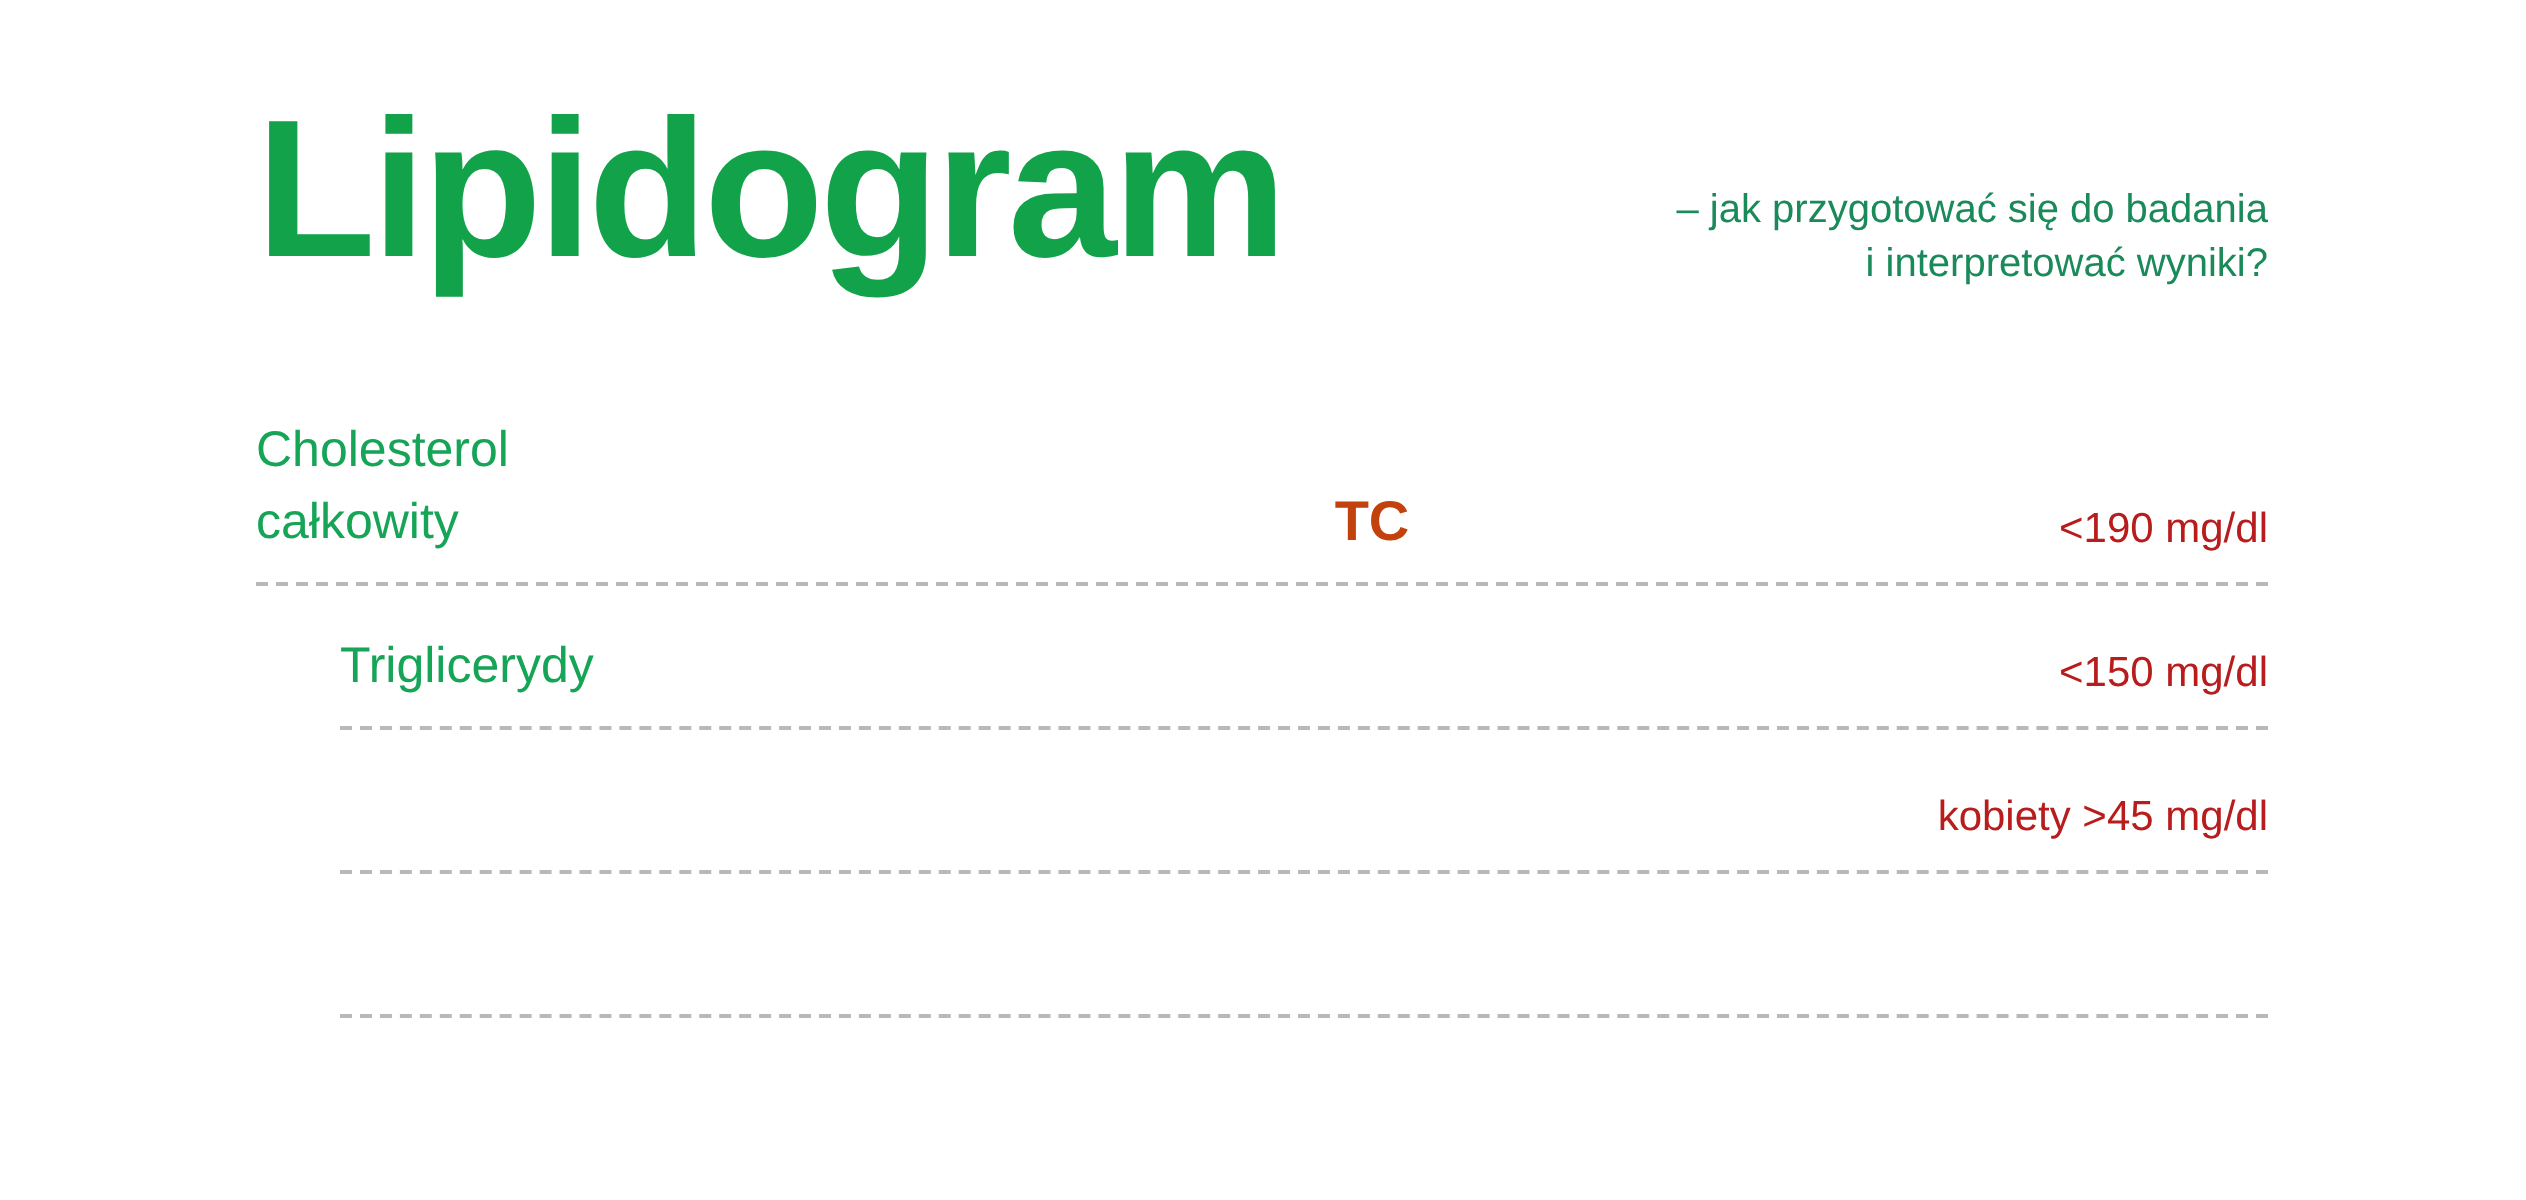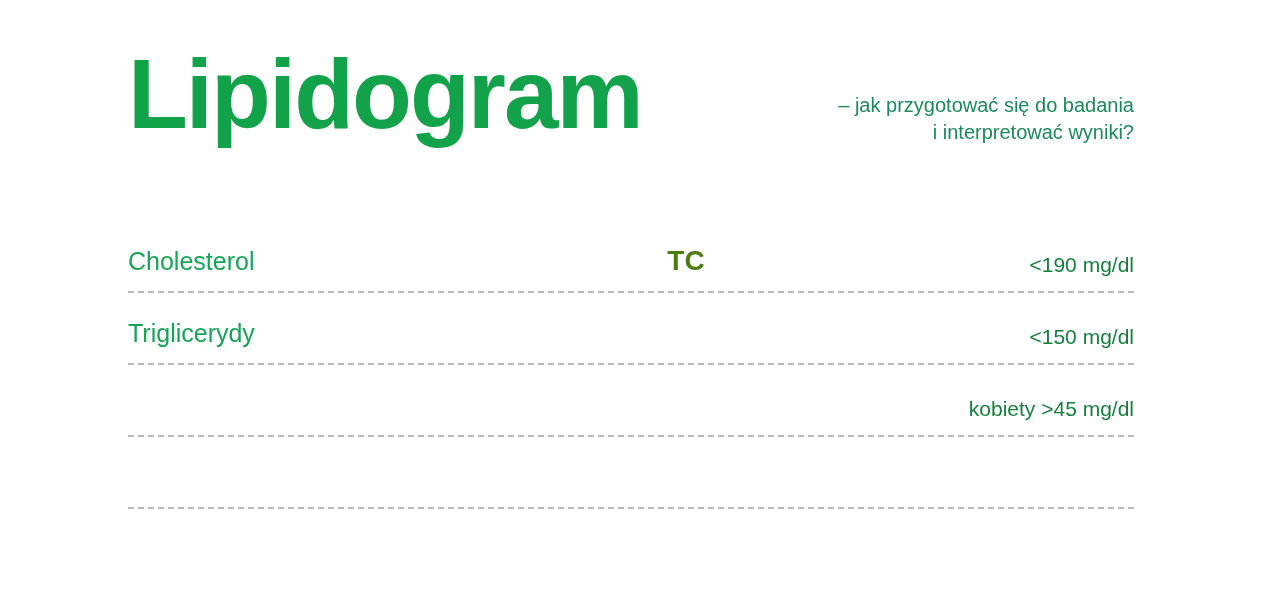--- a/index.html
+++ b/index.html
@@ -64,46 +64,46 @@
     width: 1006px;
   }
   .row {
     position: relative;
     display: flex;
     align-items: flex-end;
     border-bottom: 2px dashed #b9b9b9;
     box-sizing: border-box;
   }
   .row-tall { height: 88px; }
-  .row-std  { height: 72px; }
+  .row-std  { height: 72px; margin-left: 42px; }
 
   .cell-name {
     flex: 0 0 440px;
     color: #16A557;
     font-size: 25px;
     line-height: 36px;
     font-weight: 400;
     padding-bottom: 12px;
   }
   .cell-name .nm-line { display: block; white-space: nowrap; }
 
   .cell-abbr {
     flex: 0 0 236px;
     text-align: center;
-    color: #4d7c0f;
+    color: #c2410c;
     font-size: 28px;
     line-height: 32px;
     font-weight: 700;
     padding-bottom: 14px;
   }
 
   .cell-value {
     flex: 1 1 auto;
     text-align: right;
-    color: #15803d;
+    color: #b91c1c;
     font-size: 21px;
     line-height: 26px;
     font-weight: 400;
     padding-bottom: 13px;
   }
   .cell-value .val-line { display: block; white-space: nowrap; }
 </style>
 </head>
 <body>
 
@@ -116,20 +116,21 @@
       <span class="subtitle-line">– jak przygotować się do badania</span>
       <span class="subtitle-line">i interpretować wyniki?</span>
     </div>
   </div>
 
   <div class="table">
 
     <div class="row row-tall">
       <div class="cell-name">
         <span class="nm-line">Cholesterol</span>
+        <span class="nm-line">całkowity</span>
       </div>
       <div class="cell-abbr">TC</div>
       <div class="cell-value">
         <span class="val-line">&lt;190 mg/dl</span>
       </div>
     </div>
 
     <div class="row row-std">
       <div class="cell-name">
         <span class="nm-line">Triglicerydy</span>

